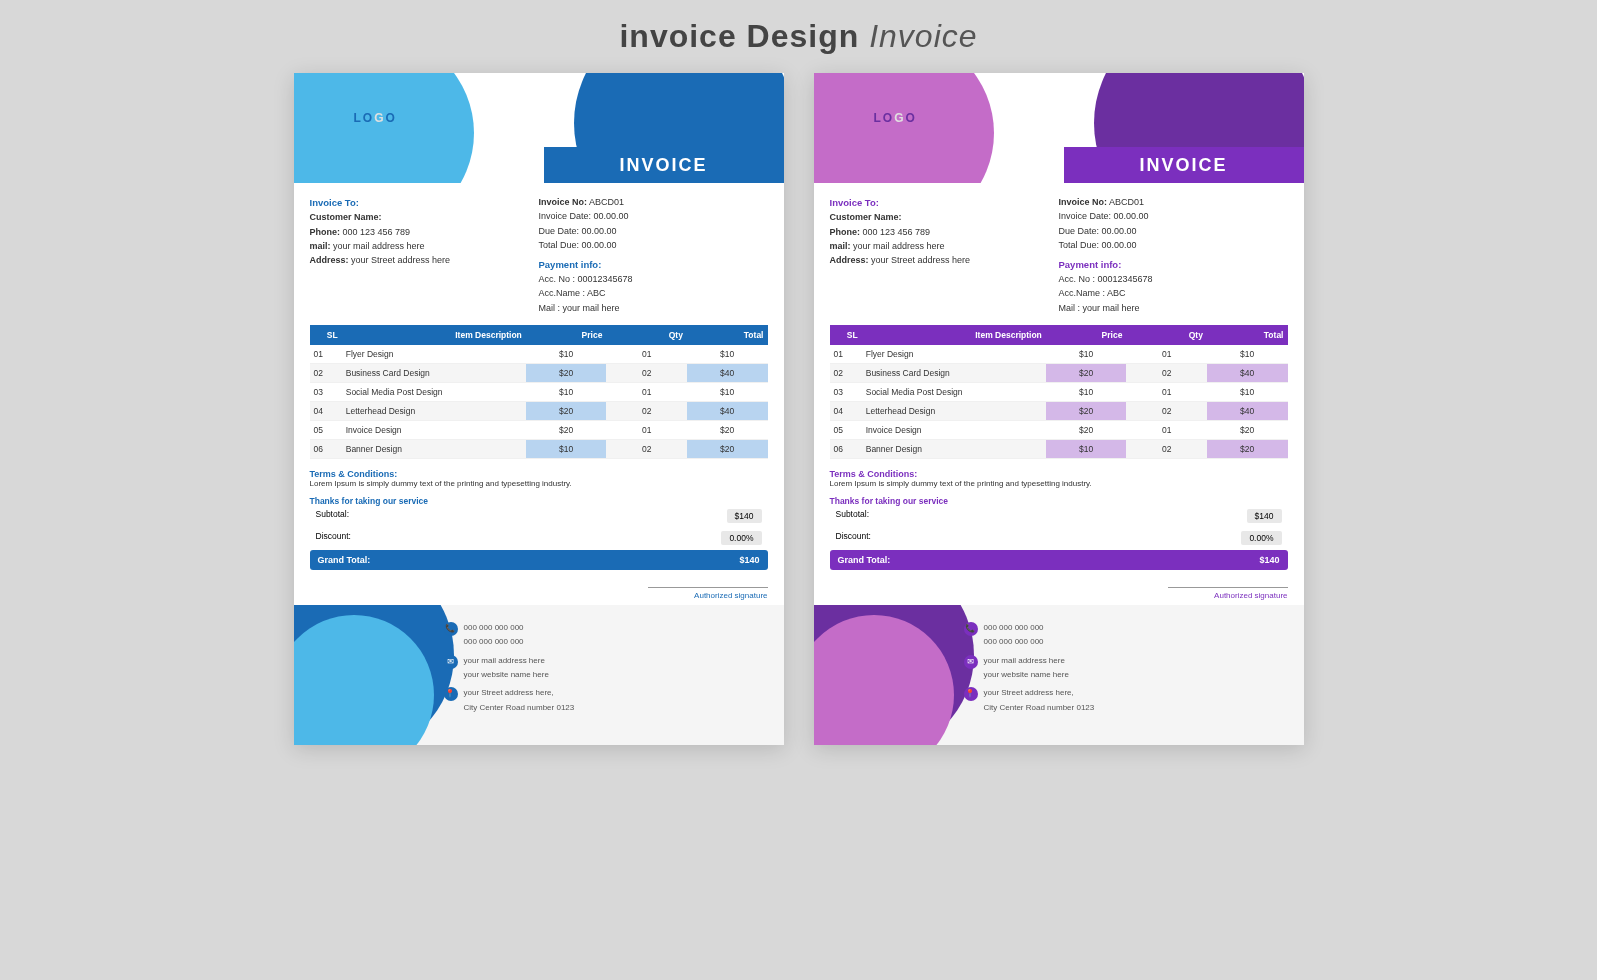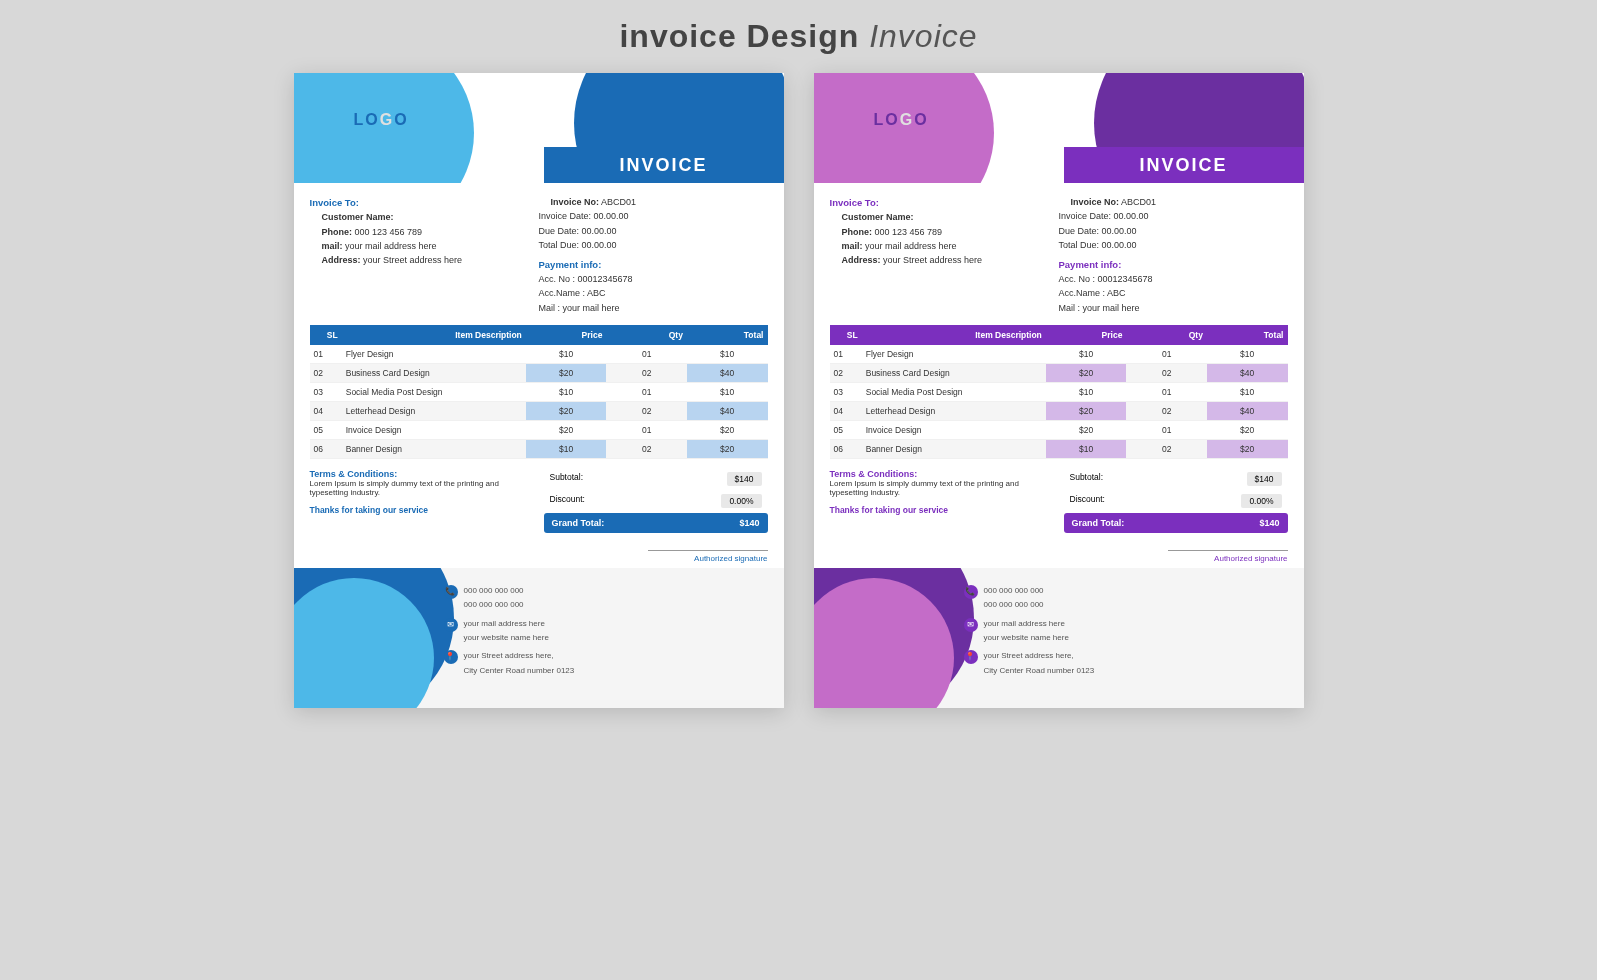--- a/index.html
+++ b/index.html
@@ -68,21 +68,21 @@
     }
     .blue .header-circle-left { background: #4db8e8; }
     .blue .header-circle-right { background: #1a6bb5; }
     .purple .header-circle-left { background: #c46cc8; }
     .purple .header-circle-right { background: #6b2fa0; }
 
     .logo-text {
       position: absolute;
       top: 38px;
       left: 60px;
-      font-size: 16px;
+      font-size: 12px;
       font-weight: bold;
       color: #1a6bb5;
       letter-spacing: 2px;
       z-index: 10;
     }
     .purple .logo-text { color: #6b2fa0; }
     .logo-text span {
       color: #e0e0e0;
     }
     .invoice-banner {
@@ -114,21 +114,20 @@
     }
     .info-left, .info-right {
       flex: 1;
       font-size: 9px;
       color: #333;
       line-height: 1.6;
     }
     .info-label {
       font-weight: bold;
       font-size: 9px;
-      margin-left: 12px;
     }
     .blue .info-label-main { color: #1a6bb5; font-weight: bold; font-size: 9.5px; }
 
     .blue .payment-label { color: #1a6bb5; font-weight: bold; font-size: 9.5px; }
 
     
     .invoice-table {
       width: 100%;
       border-collapse: collapse;
       font-size: 8.5px;
@@ -152,21 +151,21 @@
     }
     .sl-col { width: 28px; }
     .desc-col { width: 160px; }
     .price-col, .qty-col, .total-col { width: 70px; text-align: center; }
 
     .blue .invoice-table .highlight-cell { background: #b8d4f0; }
 
     
     .bottom-section {
       display: flex;
-      gap: 10px;
+      flex-direction: column;
     }
     .terms-col { flex: 1; font-size: 8px; color: #333; }
     .blue .terms-title { color: #1a6bb5; font-weight: bold; font-size: 9px; }
     .thanks-text { margin-top: 8px; font-size: 8.5px; }
     .blue .thanks-text { color: #1a6bb5; font-weight: bold; }
 
     .totals-col { flex: 1; font-size: 8.5px; }
     .total-row {
       display: flex;
       justify-content: space-between;

